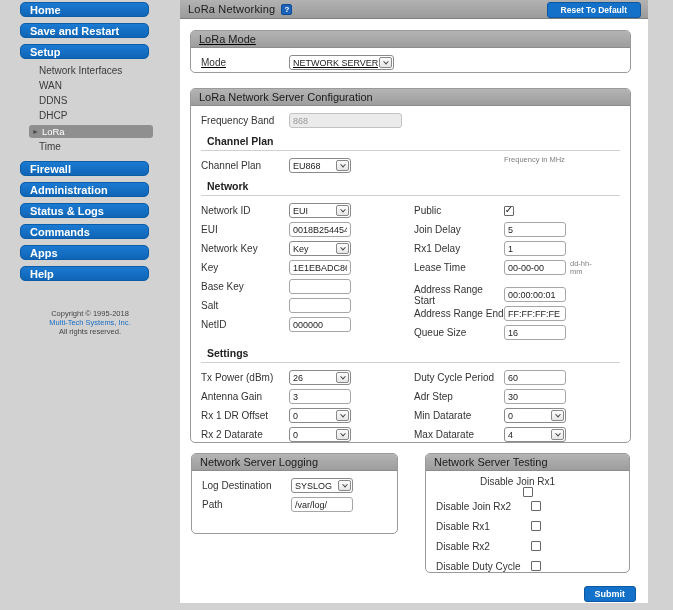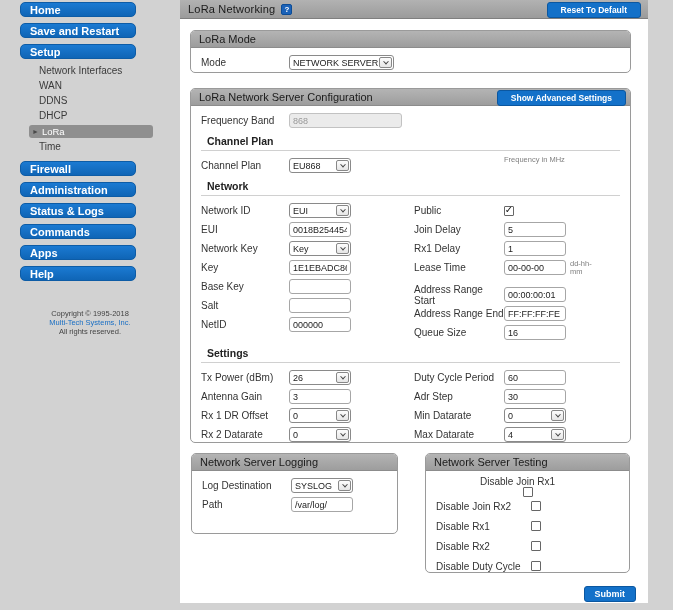--- a/index.html
+++ b/index.html
@@ -6,21 +6,21 @@
   html,body { width:673px; height:610px; }
   body {
     background:#d2d2d2;
     font-family:"Liberation Sans","DejaVu Sans",sans-serif;
     position:relative;
     overflow:hidden;
   }
   
   .sidebar { position:absolute; left:0; top:0; width:180px; padding-top:2px; }
   .sb-btn {
-    display:block; width:116px; height:15px; line-height:14px;
+    display:block; width:129px; height:15px; line-height:14px;
     margin:0 0 6px 20px; padding-left:9px;
     background:linear-gradient(#1b7ad2,#0f65b6);
     border:1px solid #0d5ca6; border-radius:5px;
     color:#fff; font-size:11px; font-weight:bold; cursor:pointer;
   }
   .submenu { margin:3px 0 8px 0; }
   .sub-item {
     height:12px; line-height:12px; margin:0 0 3px 39px;
     font-size:10px; color:#3a3a3a; cursor:pointer;
   }
@@ -139,41 +139,40 @@
 </div>
 
 <div class="content">
 
   <div class="titlebar">
     <span class="title-text">LoRa Networking</span>
     <span class="help-ico">?</span>
     <button class="btn-blue">Reset To Default</button>
   </div>
 
-  <div class="panel" style="left:10px; top:30px; width:441px; height:43px;">
+  <div class="panel" style="left:10px; top:30px; width:441px; height:43px;text-decoration:underline;">
     <div class="panel-hd">
       <span>LoRa Mode</span>
     </div>
     <div class="panel-bd">
       <div class="frow">
         <span class="flabel lw88">Mode</span>
         <div class="sel w105">
           <span class="sel-text">NETWORK SERVER</span>
           <span class="sel-btn">
               <i class="chev"></i>
             </span>
         </div>
       </div>
     </div>
   </div>
 
   <div class="panel" style="left:10px; top:88px; width:441px; height:355px;">
     <div class="panel-hd">
       <span>LoRa Network Server Configuration</span>
-      <button class="btn-blue">Show Advanced Settings</button>
     </div>
     <div class="panel-bd">
 
       <div class="frow">
         <span class="flabel lw88">Frequency Band</span>
         <input class="inp w113" disabled="" value="868" style="">
       </div>
 
       <div class="sect">Channel Plan</div>
       <div class="cols">

